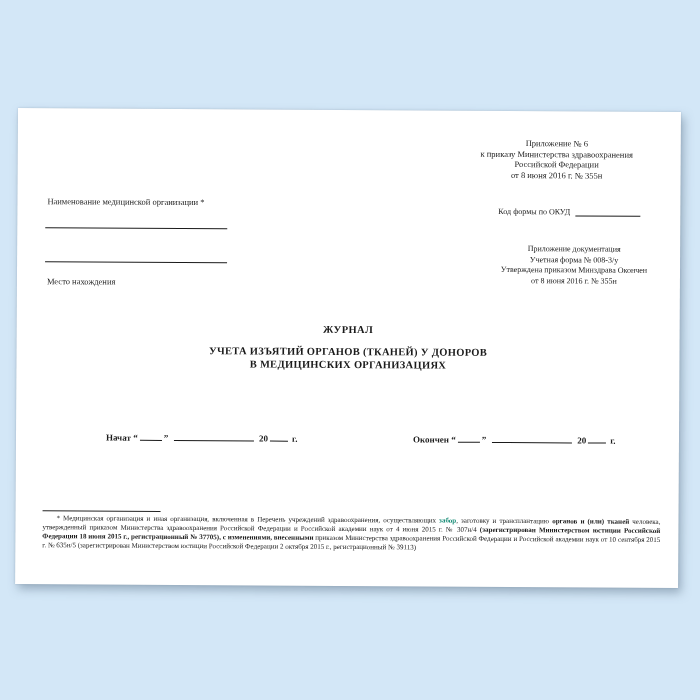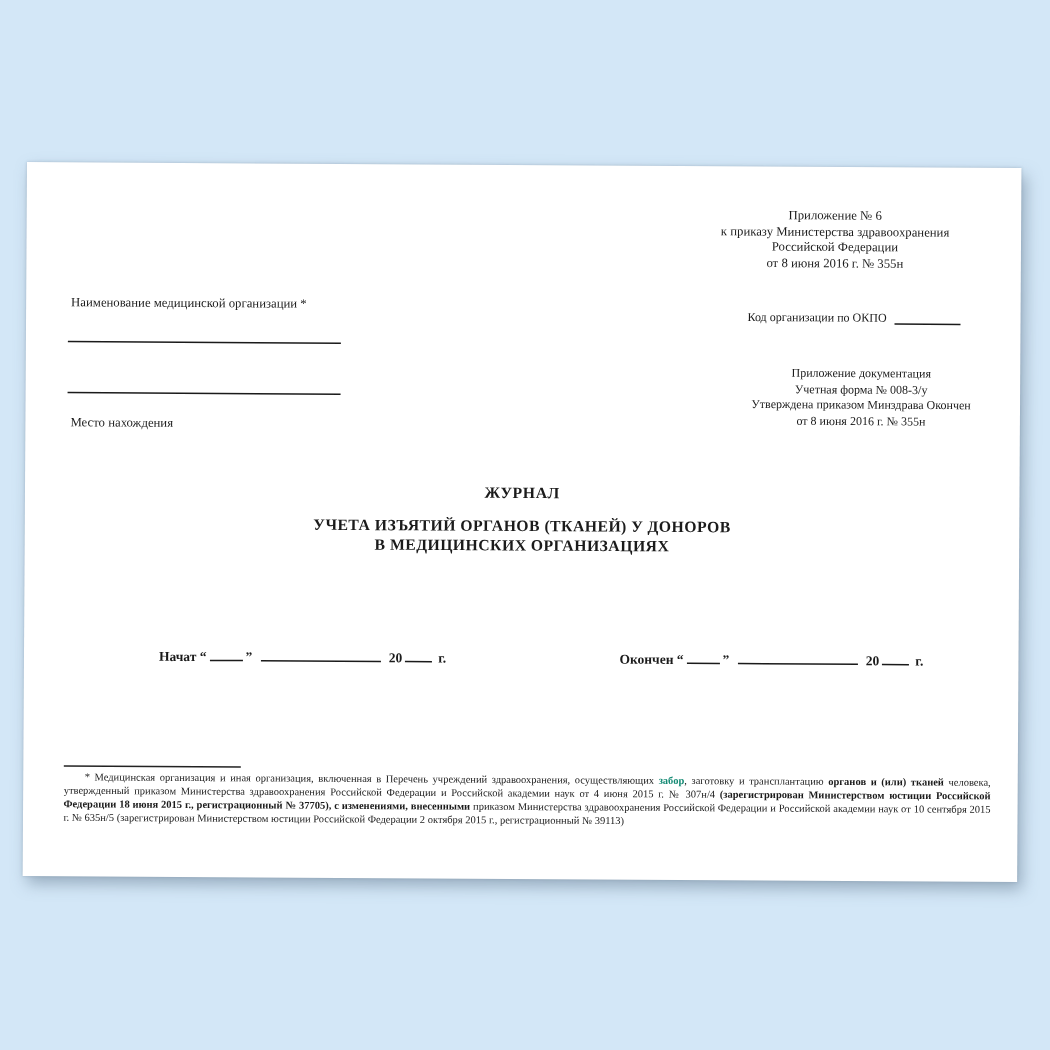--- a/index.html
+++ b/index.html
@@ -75,21 +75,21 @@
       <div>от 8 июня 2016 г. № 355н</div>
     </div>
 
     <div class="abs org-label" style="left:30px; top:88px;text-align:right;">Наименование медицинской организации *</div>
     <div class="abs fill-line" style="left:28px; top:119px; width:182px;"></div>
     <div class="abs org-label" style="left:30px; top:136px;margin-top:32px;">Место нахождения</div>
     <div class="abs fill-line" style="left:28px; top:153px; width:182px;"></div>
 
     <div class="abs codes">
       <div class="code-row">
-        <span>Код организации по ОКПО</span>
+        <span>Код формы по ОКУД</span>
         <span class="blankflex"></span>
       </div>
     </div>
 
     <div class="abs meddoc">
       <div>Приложение документация</div>
       <div>Учетная форма № 008-3/у</div>
       <div>Утверждена приказом Минздрава Окончен</div>
       <div>от 8 июня 2016 г. № 355н</div>
     </div>

